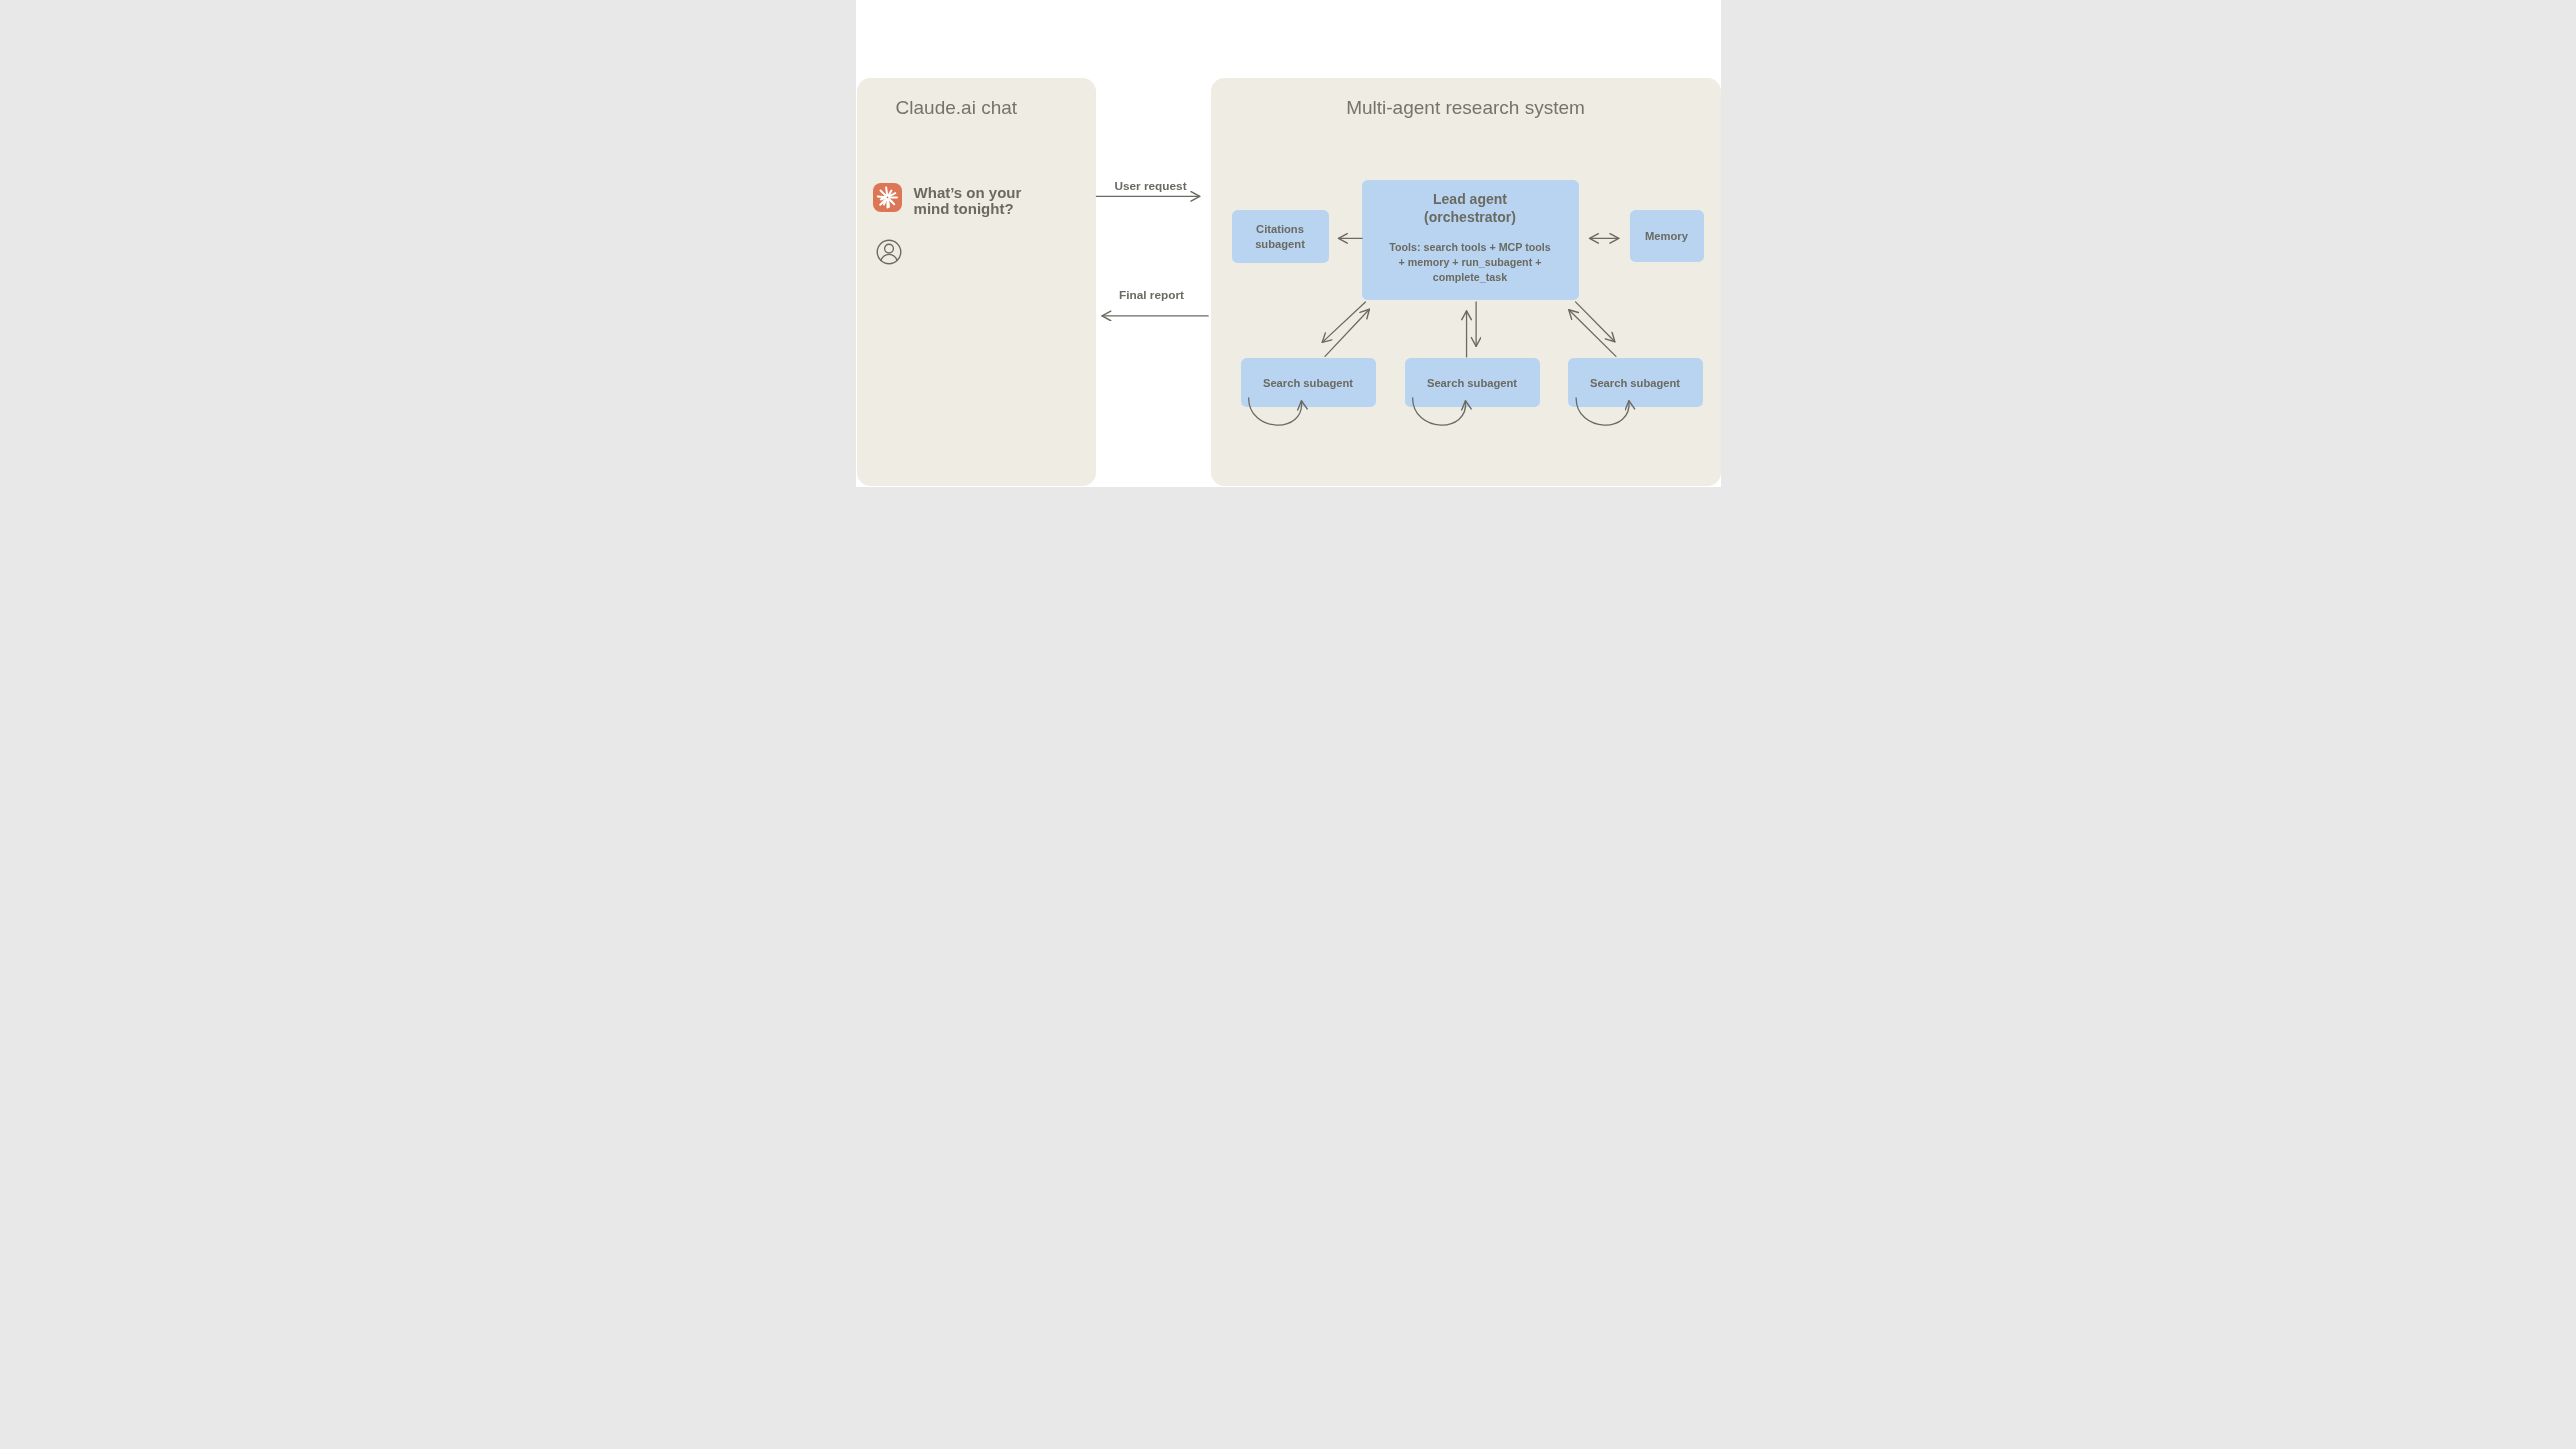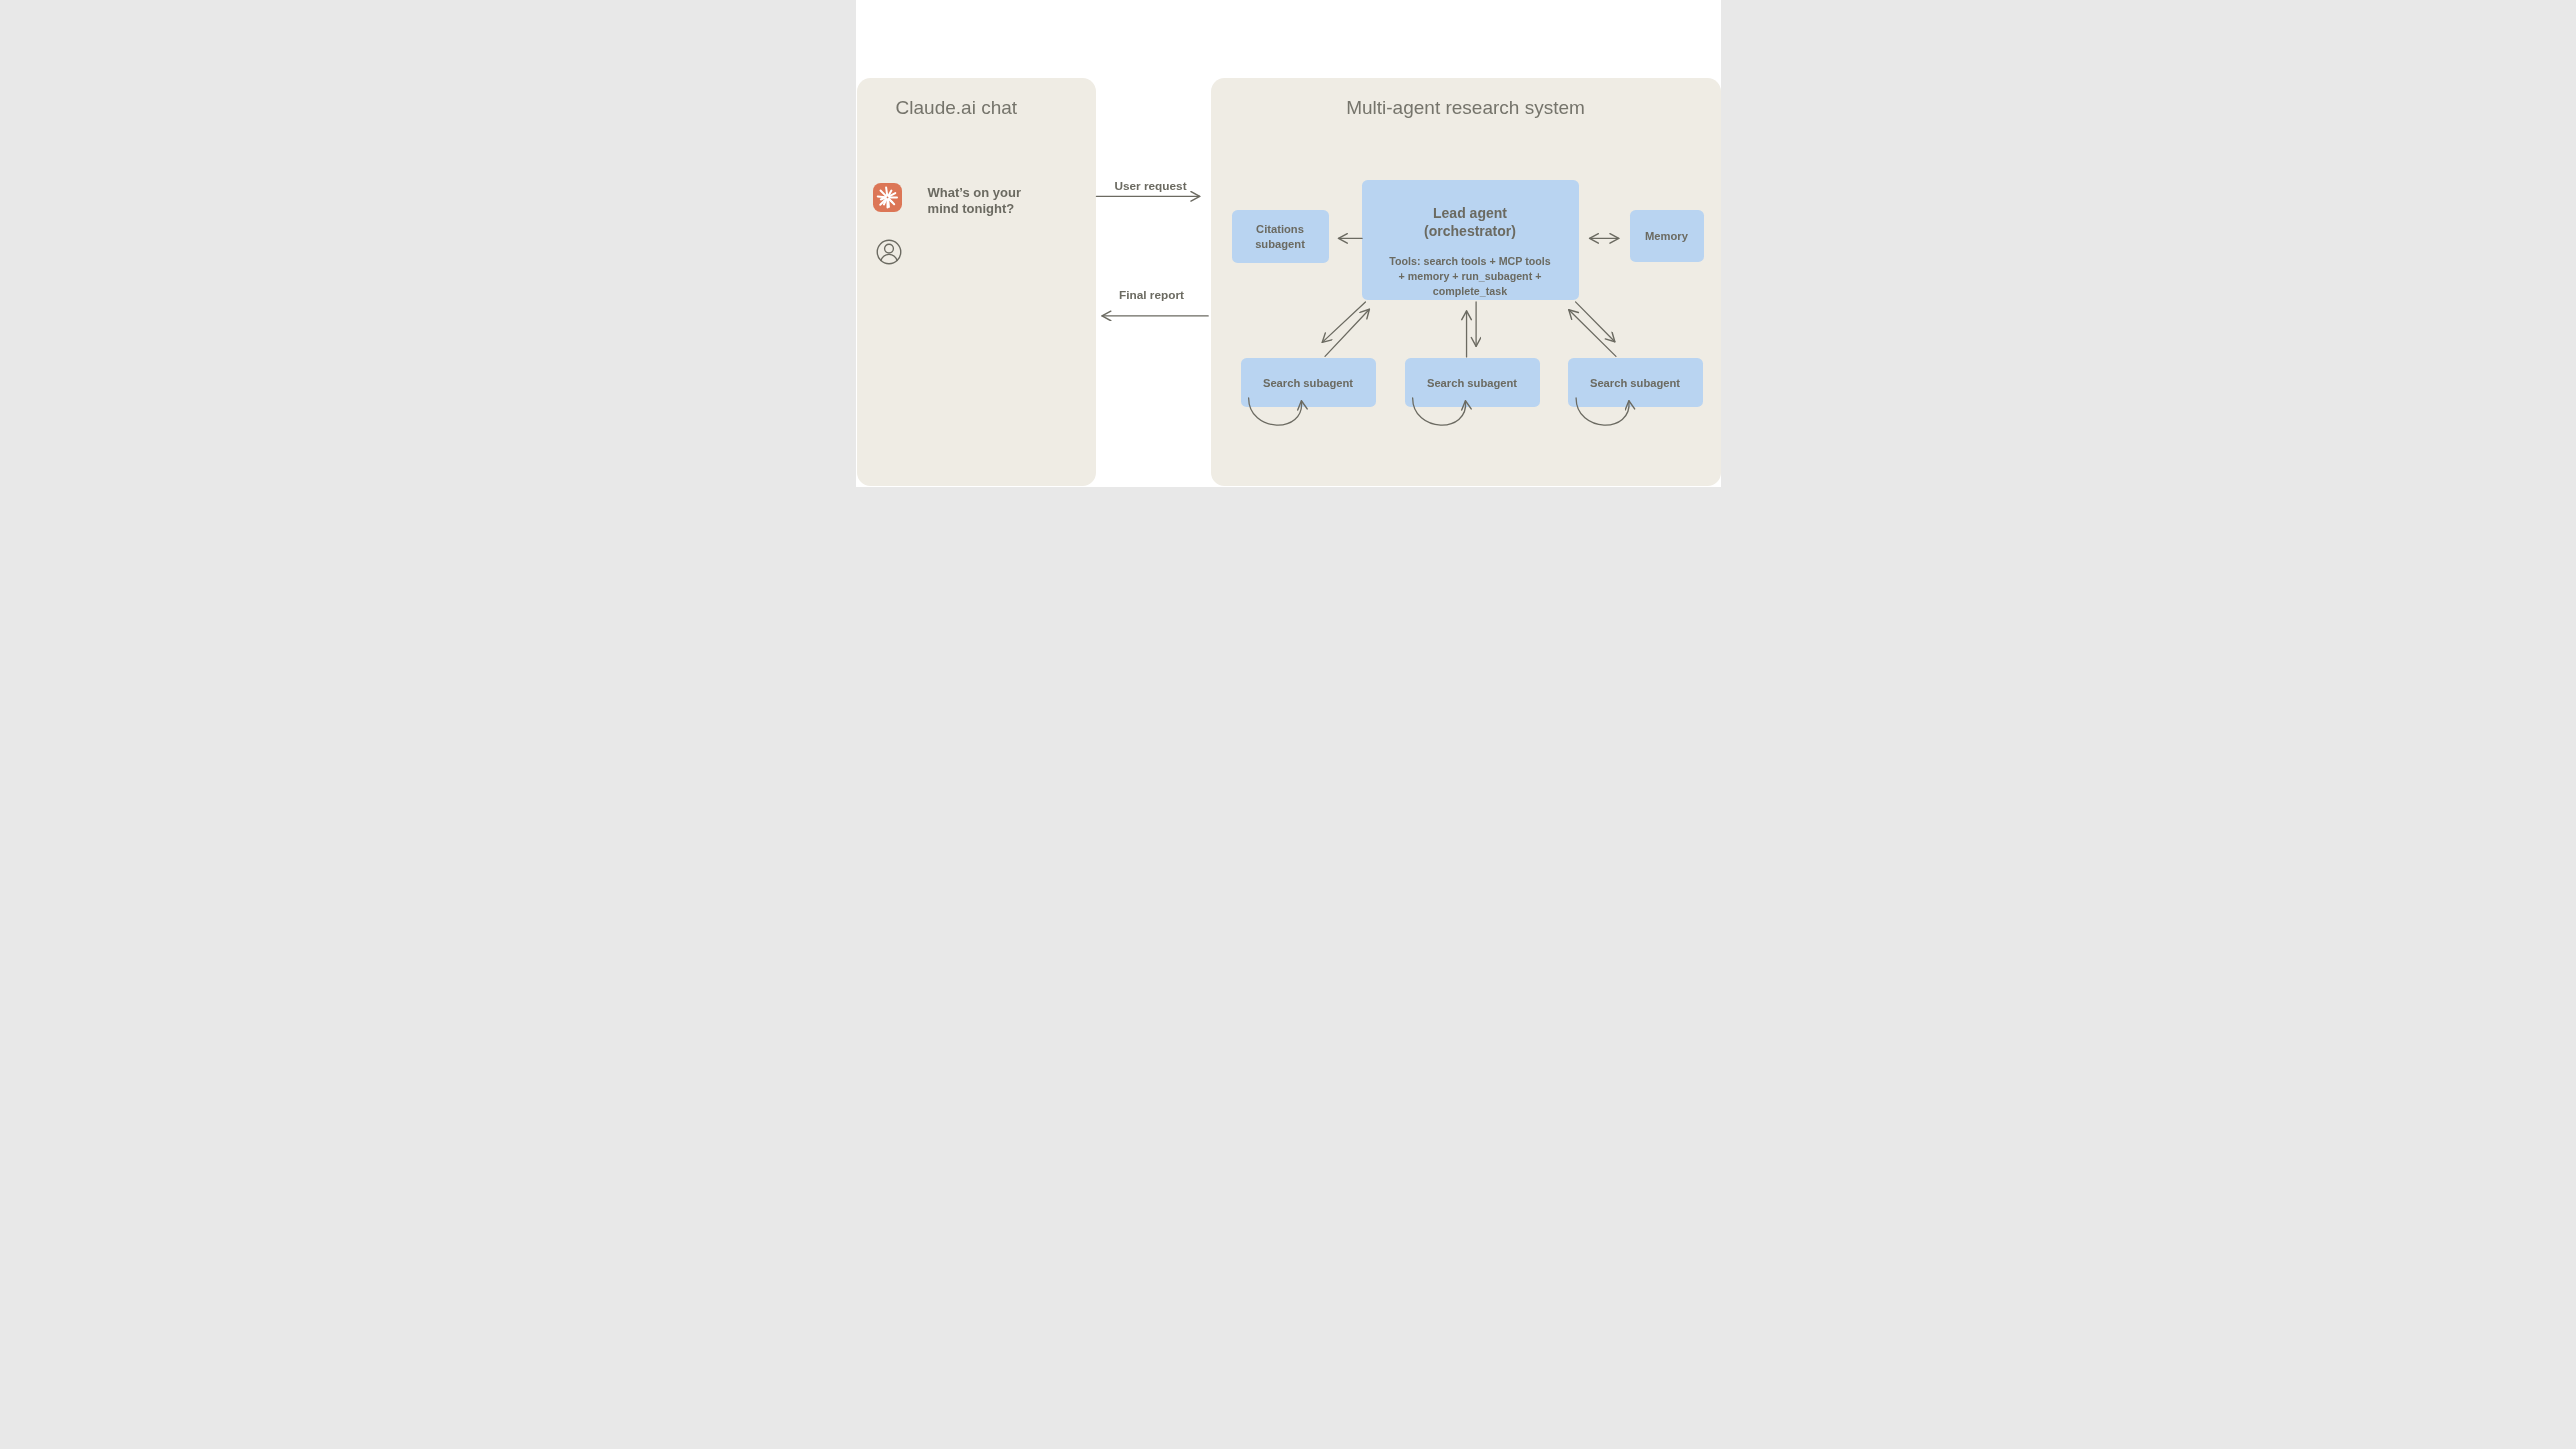--- a/index.html
+++ b/index.html
@@ -31,35 +31,35 @@
   .panel-right{left:355px;width:510px;}
   .panel-title{
     position:absolute;top:18.5px;font-size:19px;font-weight:400;color:var(--heading-gray);
   }
   .panel-left .panel-title{left:39px;}
   .panel-right .panel-title{left:0;width:100%;text-align:center;}
   .msg-text{
     color:var(--text-gray);font-weight:700;white-space:pre-line;
   }
   .assistant-icon{position:absolute;left:16.3px;top:105px;width:29px;height:29px;}
-  .assistant-text{position:absolute;left:57px;top:107px;font-size:13px;line-height:16.3px;margin-left:14px;}
+  .assistant-text{position:absolute;left:57px;top:107px;font-size:15px;line-height:16.3px;}
   .user-icon{position:absolute;left:19px;top:161px;width:26px;height:26px;}
   .user-text{position:absolute;left:57px;top:153px;font-size:11px;line-height:14.7px;}
   .flow-label{
     position:absolute;width:112px;text-align:center;font-size:11.8px;font-weight:700;
     color:var(--text-gray);
   }
   .flow-label-top{left:239px;top:179px;}
   .flow-label-bottom{left:240px;top:288px;}
   .bluebox{
     position:absolute;background:var(--box-blue);border-radius:5.6px;
     display:flex;align-items:center;justify-content:center;text-align:center;
     color:var(--text-gray);font-weight:700;white-space:pre-line;
   }
-  .lead-box{left:151px;top:102px;width:217px;height:120px;flex-direction:column;justify-content:flex-start;padding-top:24px;}
+  .lead-box{left:151px;top:102px;width:217px;height:120px;flex-direction:column;justify-content:flex-start;padding-top:10px;}
   .lead-title{font-size:14px;line-height:18px;}
   .lead-tools{font-size:10.7px;line-height:15px;margin-top:14px;}
   .citations-box{left:21px;top:132px;width:97px;height:53px;font-size:11.2px;line-height:15px;}
   .memory-box{left:419px;top:132px;width:74px;height:52px;font-size:11.2px;}
   .search-box{top:280px;width:135px;height:49px;font-size:11.2px;}
   .search-box-1{left:30px;}
   .search-box-2{left:194px;}
   .search-box-3{left:357px;}
   .arrow-layer{position:absolute;left:0;top:0;width:865px;height:487px;pointer-events:none;}
   .arrow-stroke{stroke:var(--arrow-gray);stroke-width:2.3;fill:none;stroke-linecap:round;}

